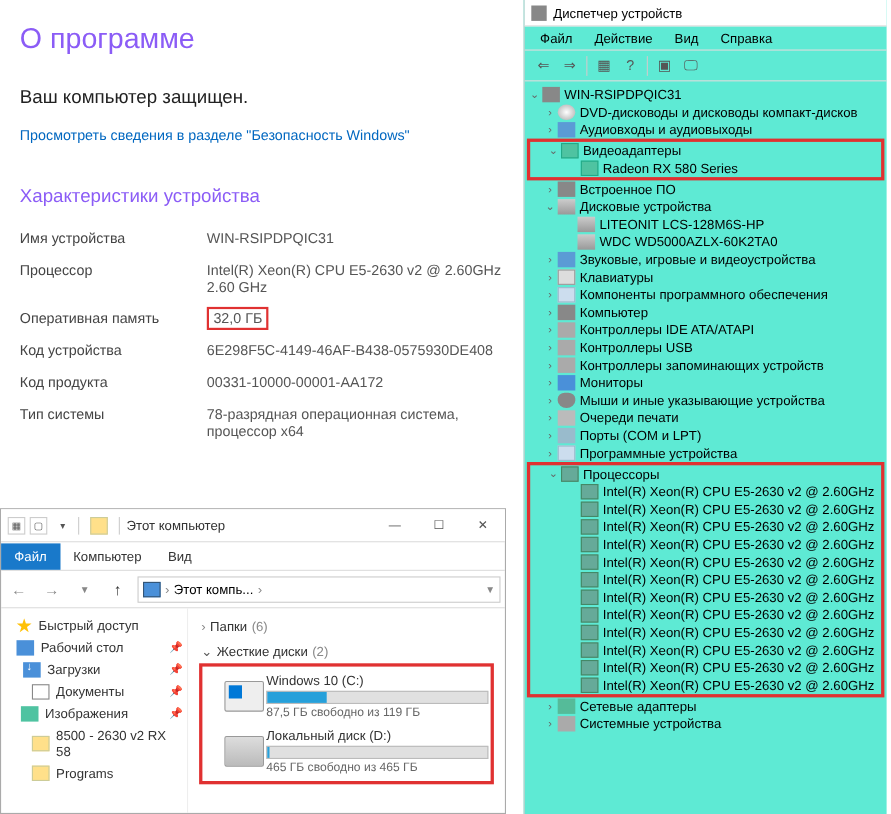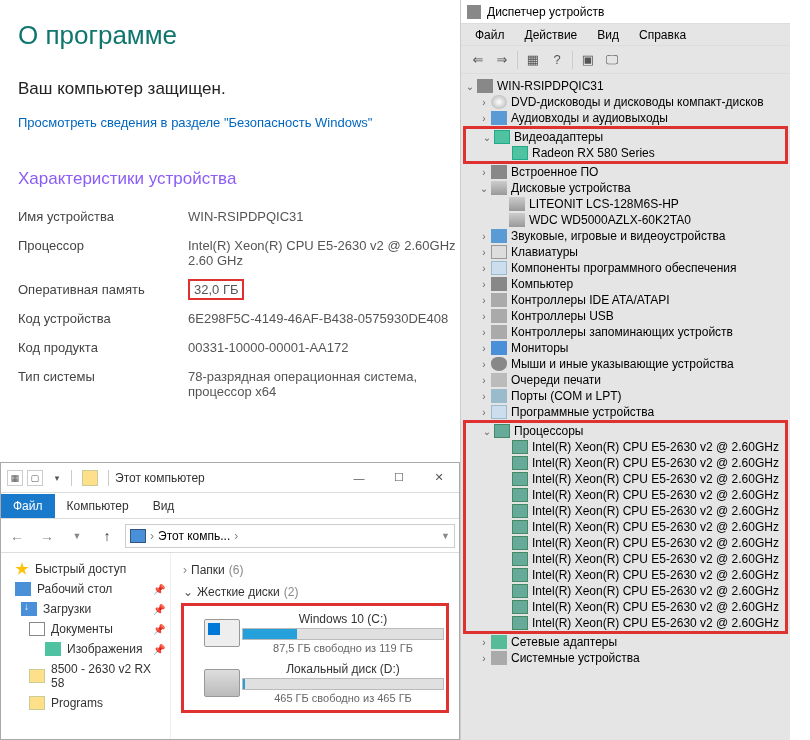--- a/index.html
+++ b/index.html
@@ -1,20 +1,20 @@
 <!DOCTYPE html>
 <html><head>
 <meta charset="utf-8">
 <style>
 * { margin: 0; padding: 0; box-sizing: border-box; font-family: 'Segoe UI', Tahoma, sans-serif; }
 body { background: #fff; width: 810px; height: 740px; overflow: hidden; position: relative; }
 
 
 .about-panel { position: absolute; left: 0; top: 0; width: 480px; padding: 20px 18px; }
-.about-title { font-size: 26px; font-weight: 300; color: #0f766e; margin-bottom: 28px; }
+.about-title { font-size: 26px; font-weight: 300; color: #8b5cf6; margin-bottom: 28px; }
 .about-secure { font-size: 17px; color: #222; margin-bottom: 14px; }
 .about-link { font-size: 13px; color: #0067c0; cursor: pointer; line-height: 1.5; }
 .specs-title { font-size: 17px; color: #8b5cf6; margin-top: 36px; margin-bottom: 20px; }
 .specs-row { display: flex; margin-bottom: 14px; font-size: 13px; color: #444; }
 .specs-label { width: 170px; flex-shrink: 0; }
 .specs-value { color: #555; }
 .highlight-red { border: 2px solid #e03131; padding: 1px 4px; }
 
 
 .explorer { position: absolute; left: 0; top: 462px; width: 460px; height: 278px; border: 1px solid #aaa; background: #fff; }
@@ -43,33 +43,33 @@
 .sb-down { background: #4a90d9; position: relative; }
 .sb-down::after { content: '↓'; position: absolute; color: #fff; font-size: 10px; left: 3px; top: -1px; }
 .sb-doc { background: #fff; border: 1px solid #888; }
 .sb-img { background: #4fc3a1; }
 .sb-folder { background: #ffe08a; border: 1px solid #cc9; }
 .pin { color: #555; font-size: 10px; margin-left: auto; }
 .explorer-content { flex: 1; padding: 6px 10px; font-size: 12px; }
 .section-header { display: flex; align-items: center; padding: 4px 2px; cursor: pointer; gap: 4px; }
 .section-name { color: #333; }
 .section-count { color: #888; }
-.disk-entry { display: flex; align-items: center; gap: 2px; padding: 4px 0 4px 18px; text-align: center; }
+.disk-entry { display: flex; align-items: center; gap: 2px; padding: 4px 0 4px 18px; }
 .disk-icon { width: 36px; height: 28px; background: linear-gradient(#ddd, #bbb); border: 1px solid #999; border-radius: 2px; }
 .disk-icon.win { position: relative; background: #eee; }
 .disk-icon.win::before { content: ''; position: absolute; left: 3px; top: 3px; width: 12px; height: 12px; background: #0078d7; }
 .disk-info { flex: 1; }
 .disk-name { color: #333; margin-bottom: 2px; }
 .disk-bar { width: 100%; height: 12px; background: #e0e0e0; border: 1px solid #bbb; margin-bottom: 2px; }
 .disk-bar-fill { height: 100%; background: #26a0da; }
 .disk-free { color: #666; font-size: 11px; }
 .disks-highlight { border: 3px solid #e03131; padding: 2px; }
 
 
-.devmgr { position: absolute; left: 460px; top: 0; width: 330px; height: 740px; background: #e5e5e5; border-left: 1px solid #ccc; }
+.devmgr { position: absolute; left: 476px; top: 0; width: 330px; height: 740px; background: #5eead4; border-left: 1px solid #ccc; }
 .devmgr-title { height: 24px; display: flex; align-items: center; padding: 0 6px; gap: 6px; background: #fff; font-size: 12px; border-bottom: 1px solid #ddd; }
 .devmgr-icon { width: 14px; height: 14px; background: #888; }
 .devmgr-menu { height: 22px; display: flex; align-items: center; padding: 0 6px; gap: 4px; font-size: 12px; border-bottom: 1px solid #ddd; }
 .menu-item { padding: 2px 8px; cursor: pointer; }
 .devmgr-toolbar { height: 28px; display: flex; align-items: center; padding: 0 6px; gap: 2px; border-bottom: 1px solid #ddd; }
 .tb-btn { width: 22px; height: 22px; display: flex; align-items: center; justify-content: center; cursor: pointer; color: #555; font-size: 13px; border: 1px solid transparent; }
 .tb-sep { width: 1px; height: 18px; background: #ccc; margin: 0 2px; }
 .devmgr-tree { padding: 4px 2px; font-size: 12px; overflow-y: auto; height: calc(100% - 74px); }
 .tree-node { display: flex; align-items: center; padding: 1px 0; cursor: pointer; white-space: nowrap; }
 .tree-toggle { width: 14px; text-align: center; color: #666; font-size: 10px; flex-shrink: 0; }
@@ -179,21 +179,21 @@
       <div class="sidebar-item" style="padding-left:20px">
         <div class="sb-icon sb-down"></div>
         <span>Загрузки</span>
         <span class="pin">📌</span>
       </div>
       <div class="sidebar-item" style="padding-left:28px">
         <div class="sb-icon sb-doc"></div>
         <span>Документы</span>
         <span class="pin">📌</span>
       </div>
-      <div class="sidebar-item" style="padding-left:44px">
+      <div class="sidebar-item" style="padding-left:18px">
         <div class="sb-icon sb-img"></div>
         <span>Изображения</span>
         <span class="pin">📌</span>
       </div>
       <div class="sidebar-item" style="padding-left:28px">
         <div class="sb-icon sb-folder"></div>
         <span>8500 - 2630 v2 RX 58</span>
       </div>
       <div class="sidebar-item" style="padding-left:28px">
         <div class="sb-icon sb-folder"></div>

